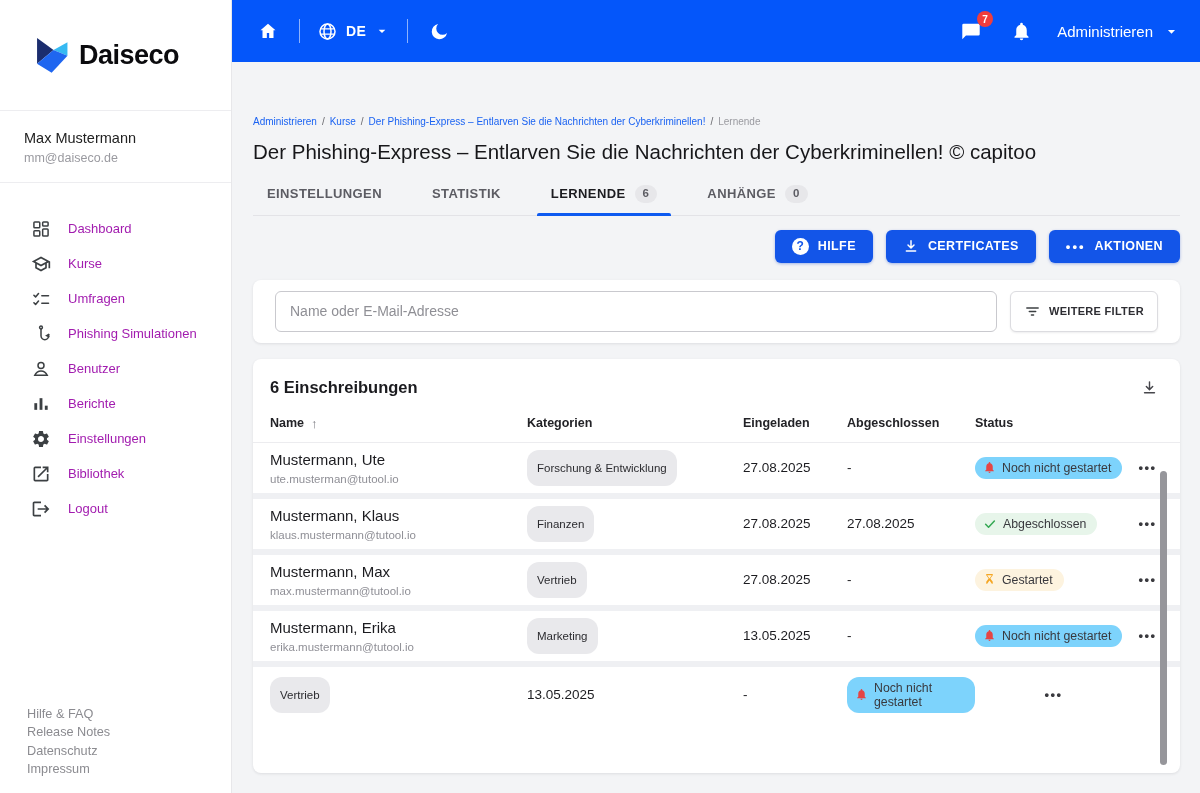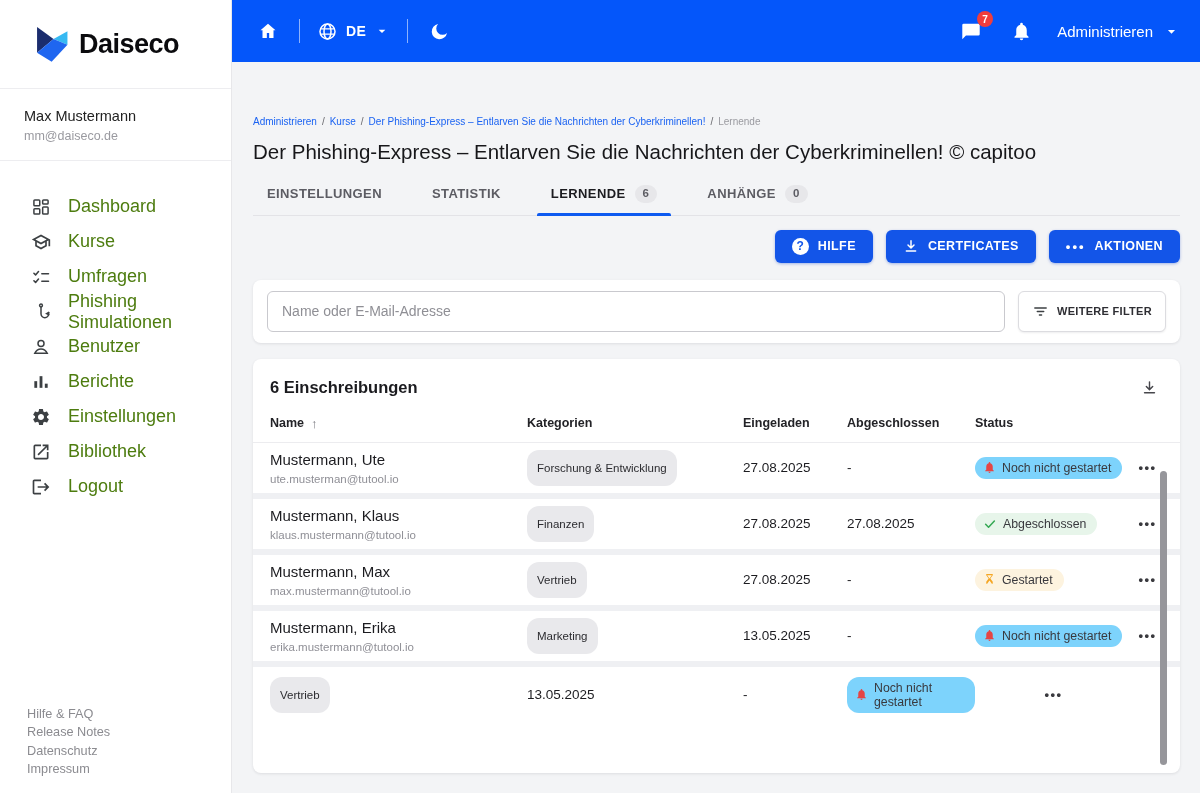--- a/index.html
+++ b/index.html
@@ -2,32 +2,32 @@
 <html><head>
 <meta charset="utf-8">
 <style>
   * { margin:0; padding:0; box-sizing:border-box; }
   html,body { width:1200px; height:793px; overflow:hidden;
     font-family:"Liberation Sans","DejaVu Sans",sans-serif; background:#f3f4f6; }
 
   
   .sidebar { position:absolute; left:0; top:0; width:232px; height:793px;
     background:#fff; border-right:1px solid #e7e7ea; z-index:5; }
-  .logo-area { height:89px; display:flex; align-items:center; padding-left:32px;
+  .logo-area { height:111px; display:flex; align-items:center; padding-left:32px;
     border-bottom:1px solid #ededf0; }
   .logo-area svg { width:38px; height:44px; }
   .brand-name { font-size:27px; font-weight:700; color:#0b0b0e; margin-left:9px; letter-spacing:-.5px; }
   .user-info { padding:19px 24px 17px 24px; border-bottom:1px solid #ededf0; }
   .user-name { font-size:14.5px; color:#222; font-weight:400; }
   .user-email { font-size:12.5px; color:#9a9aa0; margin-top:5px; }
   .menu { padding-top:28px; }
   .menu-item { height:35px; display:flex; align-items:center; gap:17px;
     padding-left:31px; cursor:pointer; }
   .menu-item svg { width:20px; height:20px; flex:0 0 20px; }
-  .menu-item .mi-label { font-size:18px; color:#4d7c0f; }
+  .menu-item .mi-label { font-size:13px; color:#a21caf; }
   .side-footer { position:absolute; left:27px; bottom:14px; }
   .side-footer a { display:block; font-size:12.7px; color:#8b8b90; line-height:18.6px; text-decoration:none; }
 
   
   .topbar { position:absolute; left:232px; top:0; right:0; height:62px; background:#0456fa;
     display:flex; align-items:center; padding:0 20px 0 22px; }
   .tb-icon-btn { display:inline-flex; align-items:center; justify-content:center;
     width:28px; height:28px; cursor:pointer; position:relative; }
   .tb-divider { width:1px; height:24px; background:rgba(255,255,255,.55); margin:0 17px; }
   .lang-group { display:flex; align-items:center; gap:8px; cursor:pointer; }
@@ -58,21 +58,21 @@
     border-radius:10px; padding:3px 8px; line-height:1; }
 
   .actions-row { margin-top:14px; display:flex; justify-content:flex-end; gap:13px; }
   .btn-primary { height:33px; background:#1355e8; border:none; border-radius:6px; color:#fff;
     font-family:inherit; font-size:12.5px; font-weight:700; letter-spacing:.4px;
     display:inline-flex; align-items:center; gap:9px; padding:0 17px; cursor:pointer;
     box-shadow:0 1px 3px rgba(10,60,200,.35); }
   .help-circle { width:17px; height:17px; background:#fff; border-radius:50%; color:#1355e8;
     font-size:12px; font-weight:800; display:flex; align-items:center; justify-content:center; }
 
-  .search-card { margin-top:17px; background:#fff; border-radius:8px; padding:11px 14px;
+  .search-card { margin-top:17px; background:#fff; border-radius:8px; padding:11px 22px;
     display:flex; gap:13px; box-shadow:0 1px 3px rgba(30,30,40,.10); }
   .search-input { flex:1; height:41px; border:1px solid #c9c9ce; border-radius:6px;
     padding:0 14px; font-family:inherit; font-size:14px; color:#333; outline:none; }
   .search-input::placeholder { color:#8f8f95; }
   .filter-btn { height:41px; background:#fff; border:1px solid #dcdce0; border-radius:6px;
     display:inline-flex; align-items:center; gap:8px; padding:0 13px; cursor:pointer;
     font-family:inherit; font-size:11px; font-weight:700; letter-spacing:.3px; color:#2e2e33;
     box-shadow:0 1px 2px rgba(30,30,40,.08); }
 
   .table-card { margin-top:16px; background:#fff; border-radius:8px; position:relative;

